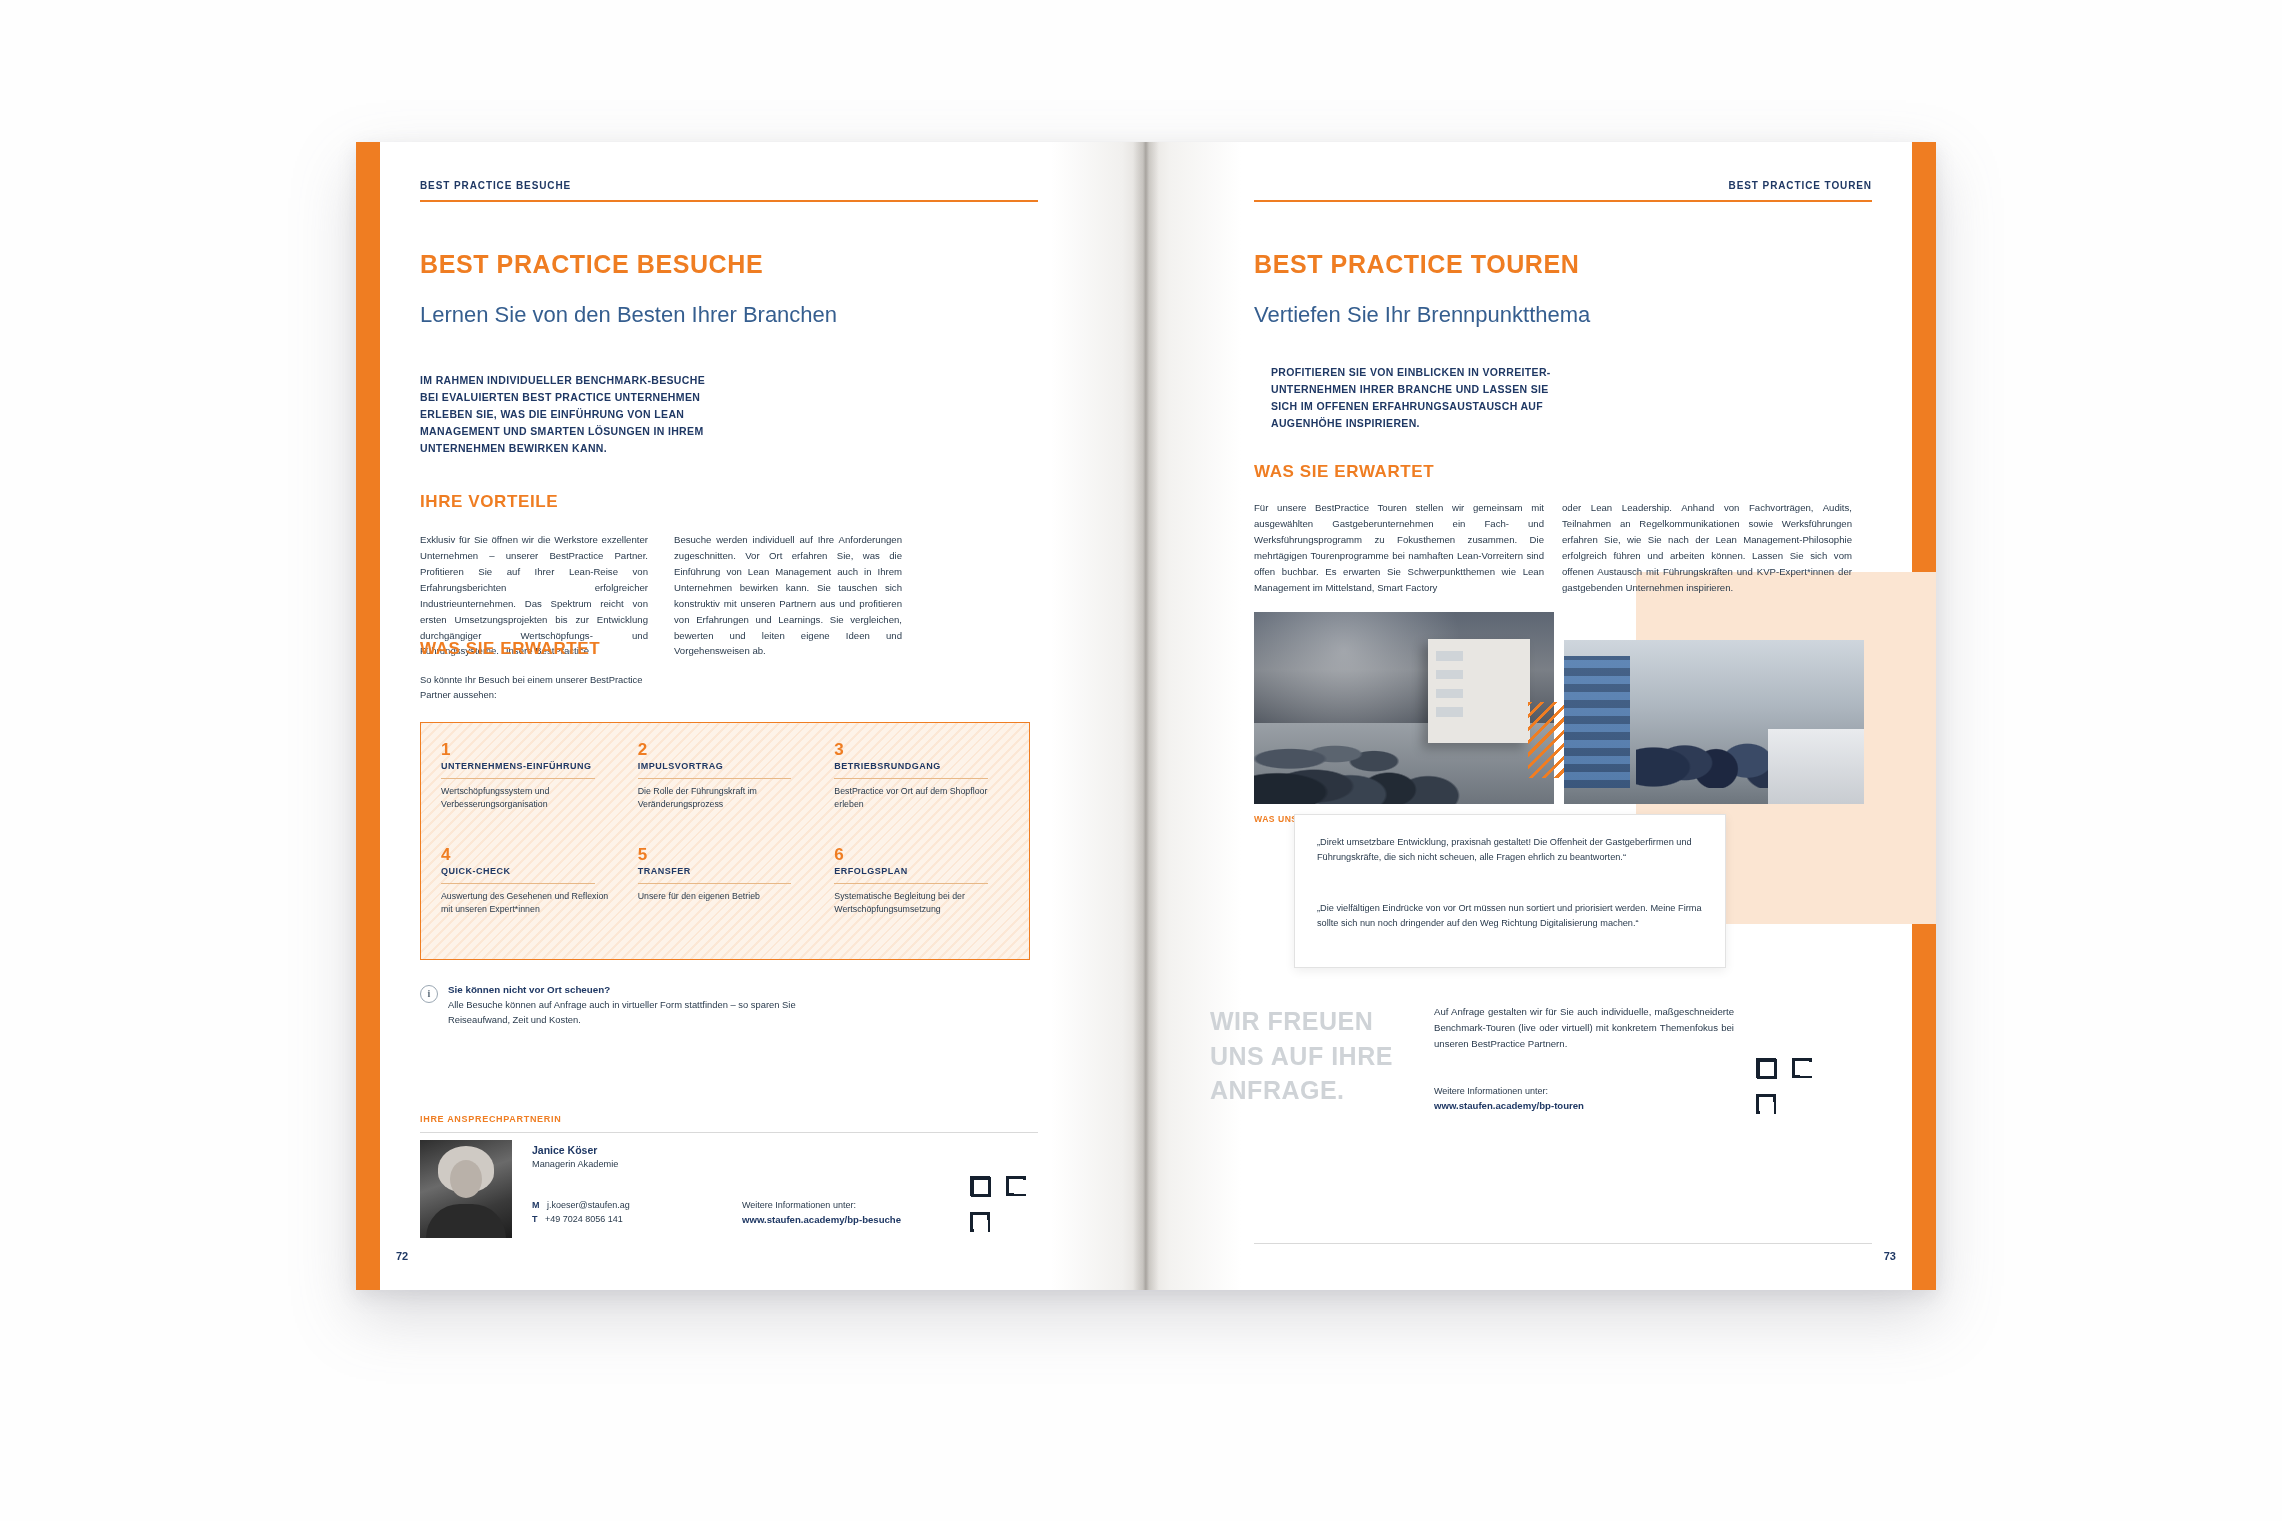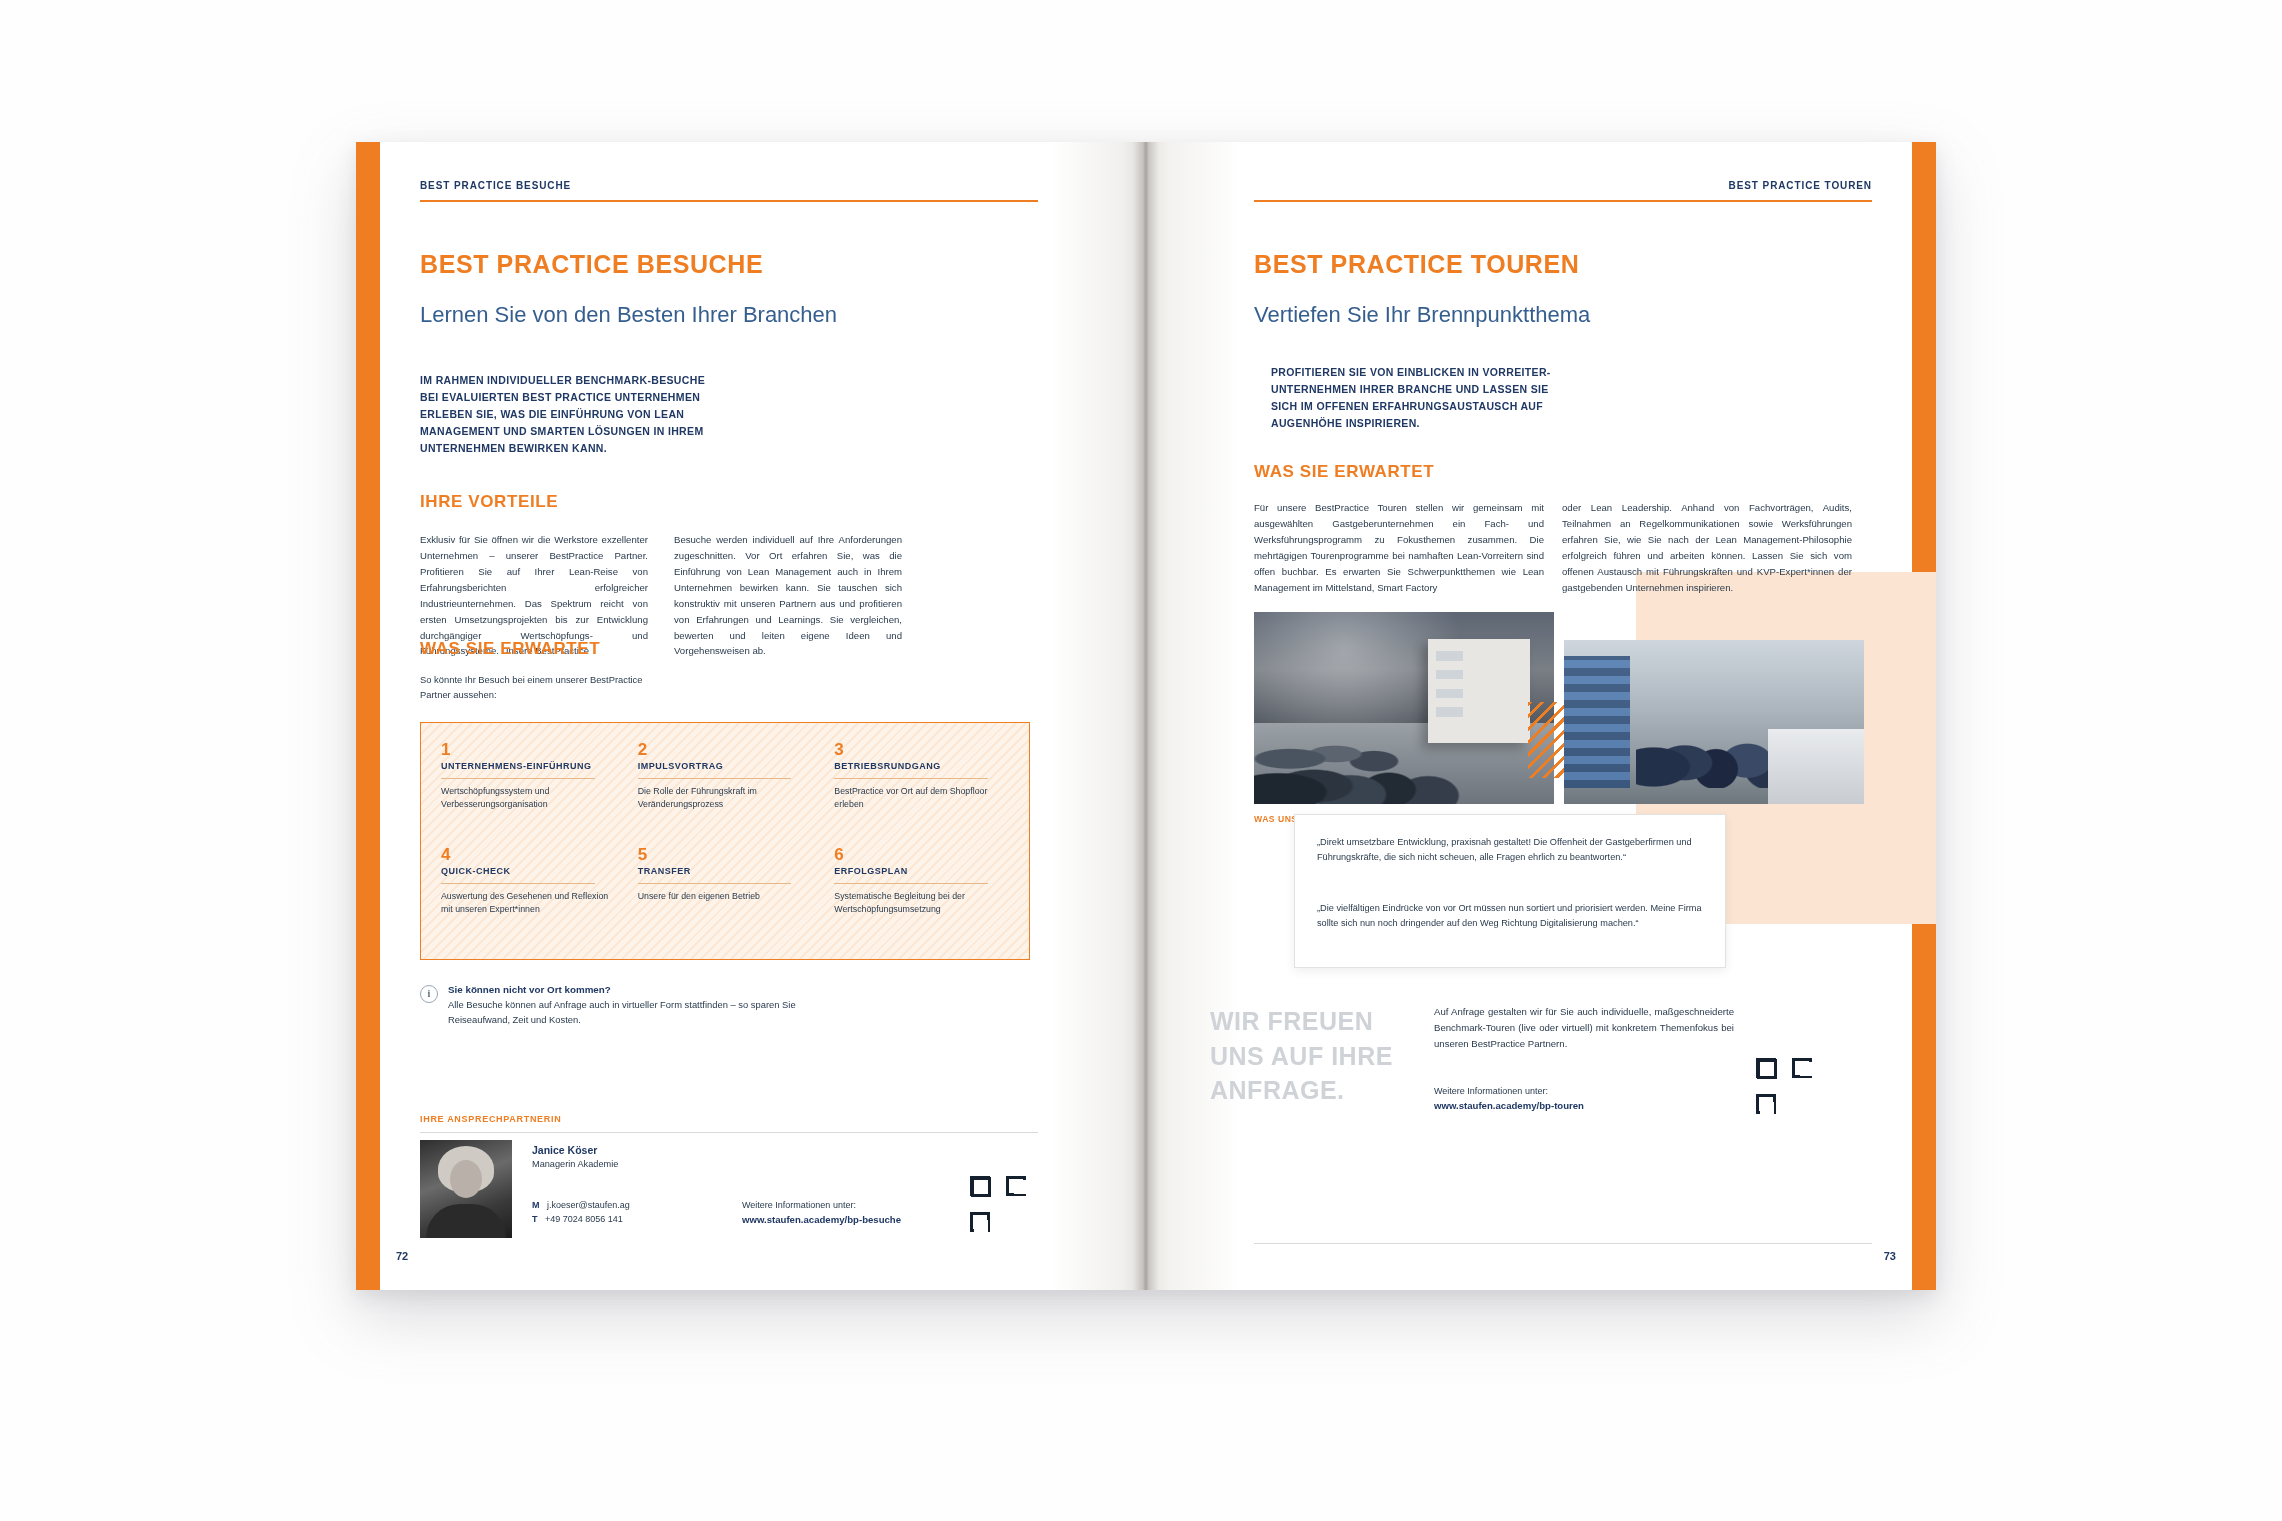--- a/index.html
+++ b/index.html
@@ -498,21 +498,21 @@
             <div class="step-title">ERFOLGSPLAN</div>
             <div class="step-sep"></div>
             <div class="step-desc">Systematische Begleitung bei der Wertschöpfungsumsetzung</div>
           </div>
         </div>
       </div>
 
       <div class="note">
         <div class="info-icon">i</div>
         <div>
-          <div class="note-title">Sie können nicht vor Ort kommen?</div>
+          <div class="note-title">Sie können nicht vor Ort scheuen?</div>
           <div class="note-body">Alle Besuche können auf Anfrage auch in virtueller Form stattfinden – so sparen Sie Reiseaufwand, Zeit und Kosten.</div>
         </div>
       </div>
 
       <div class="contact-label">IHRE ANSPRECHPARTNERIN</div>
       <div class="rule" style="left:64px; top:990px; width:618px; height:1px; background:#d9d9d9;"></div>
 
       <div class="portrait">
         <div class="hair"></div>
           <div class="face"></div>

